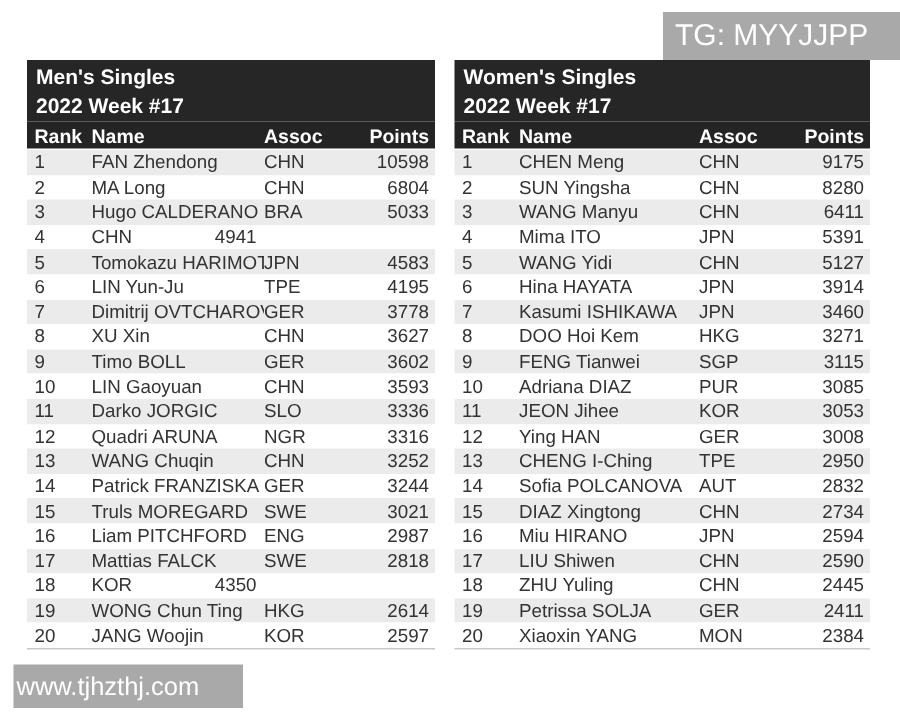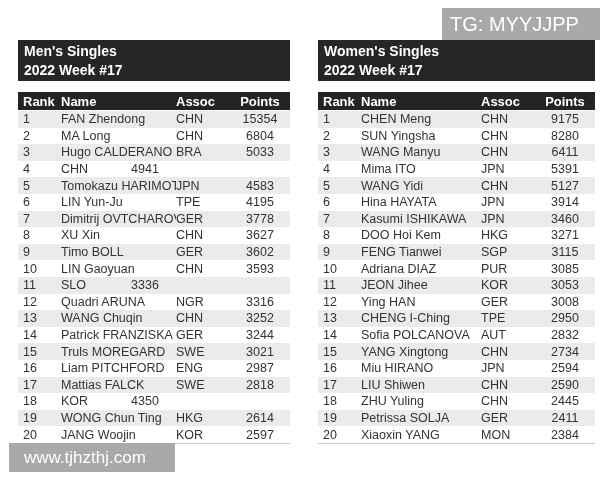--- a/index.html
+++ b/index.html
@@ -2,49 +2,49 @@
 <html><head>
 <meta charset="utf-8">
 <style>
   html,body{margin:0;padding:0;}
   body{
     width:600px;height:480px;position:relative;background:#ffffff;
     font-family:"Liberation Sans", sans-serif;overflow:hidden;
   }
   .section{position:absolute;top:40px;}
   .section.men{left:18px;width:272px;}
-  .section.women{left:318px;width:277px;}
+  .section.women{left:303px;width:277px;}
   .title-bar{
     background:#262626;color:#ffffff;font-weight:bold;font-size:14px;
     line-height:19px;height:41px;padding:2px 0 0 6px;box-sizing:border-box;
   }
-  .rank-table{margin-top:11px;border-bottom:1px solid #c8c8c8;}
+  .rank-table{border-bottom:1px solid #c8c8c8;}
   .thead{
     display:flex;background:#242424;color:#ffffff;font-weight:bold;
     font-size:13px;height:18px;align-items:center;margin-bottom:1px;
   }
   .trow{
     display:flex;align-items:center;height:16.6px;font-size:12.5px;color:#333333;
     background:#ffffff;
   }
   .trow.alt{background:#ebebeb;}
   .cell{white-space:nowrap;overflow:hidden;}
   .c-rank{width:38px;padding-left:5px;flex:none;}
   .c-name{flex:1;}
   .c-assoc{width:58px;text-align:left;flex:none;}
-  .c-points{width:52px;text-align:center;padding-right:4px;flex:none;}
+  .c-points{width:52px;text-align:right;padding-right:4px;flex:none;}
   .watermark{
     position:absolute;background:#a9a9a9;color:#ffffff;
     display:flex;align-items:center;
   }
   .watermark.top{
     top:8px;right:0;width:150px;height:32px;font-size:20px;padding-left:8px;
   }
   .watermark.bottom{
-    top:443px;left:9px;width:151px;height:29px;font-size:17px;padding-left:15px;
+    top:443px;left:9px;width:151px;height:29px;font-size:17px;padding-left:2px;
   }
 </style>
 </head>
 <body>
 
 <div class="watermark top">
   <span>TG: MYYJJPP</span>
 </div>
 
 <div class="section men">
@@ -57,21 +57,21 @@
       <div class="cell c-rank">Rank</div>
       <div class="cell c-name">Name</div>
       <div class="cell c-assoc">Assoc</div>
       <div class="cell c-points">Points</div>
     </div>
     <div>
         <div class="trow alt">
           <div class="cell c-rank">1</div>
           <div class="cell c-name">FAN Zhendong</div>
           <div class="cell c-assoc">CHN</div>
-          <div class="cell c-points">15354</div>
+          <div class="cell c-points">10598</div>
         </div>
         <div class="trow">
           <div class="cell c-rank">2</div>
           <div class="cell c-name">MA Long</div>
           <div class="cell c-assoc">CHN</div>
           <div class="cell c-points">6804</div>
         </div>
         <div class="trow alt">
           <div class="cell c-rank">3</div>
           <div class="cell c-name">Hugo CALDERANO</div>
@@ -114,20 +114,21 @@
           <div class="cell c-points">3602</div>
         </div>
         <div class="trow">
           <div class="cell c-rank">10</div>
           <div class="cell c-name">LIN Gaoyuan</div>
           <div class="cell c-assoc">CHN</div>
           <div class="cell c-points">3593</div>
         </div>
         <div class="trow alt">
           <div class="cell c-rank">11</div>
+          <div class="cell c-name">Darko JORGIC</div>
           <div class="cell c-assoc">SLO</div>
           <div class="cell c-points">3336</div>
         </div>
         <div class="trow">
           <div class="cell c-rank">12</div>
           <div class="cell c-name">Quadri ARUNA</div>
           <div class="cell c-assoc">NGR</div>
           <div class="cell c-points">3316</div>
         </div>
         <div class="trow alt">
@@ -273,21 +274,21 @@
           <div class="cell c-points">2950</div>
         </div>
         <div class="trow">
           <div class="cell c-rank">14</div>
           <div class="cell c-name">Sofia POLCANOVA</div>
           <div class="cell c-assoc">AUT</div>
           <div class="cell c-points">2832</div>
         </div>
         <div class="trow alt">
           <div class="cell c-rank">15</div>
-          <div class="cell c-name">YANG Xingtong</div>
+          <div class="cell c-name">DIAZ Xingtong</div>
           <div class="cell c-assoc">CHN</div>
           <div class="cell c-points">2734</div>
         </div>
         <div class="trow">
           <div class="cell c-rank">16</div>
           <div class="cell c-name">Miu HIRANO</div>
           <div class="cell c-assoc">JPN</div>
           <div class="cell c-points">2594</div>
         </div>
         <div class="trow alt">

